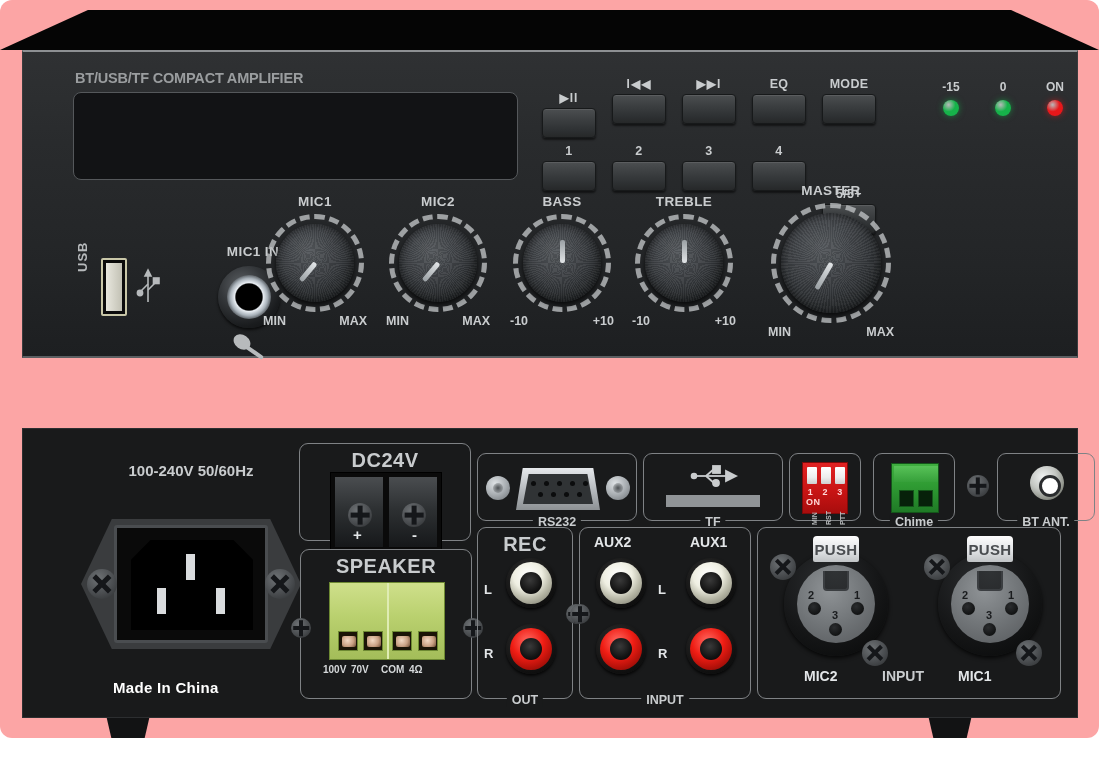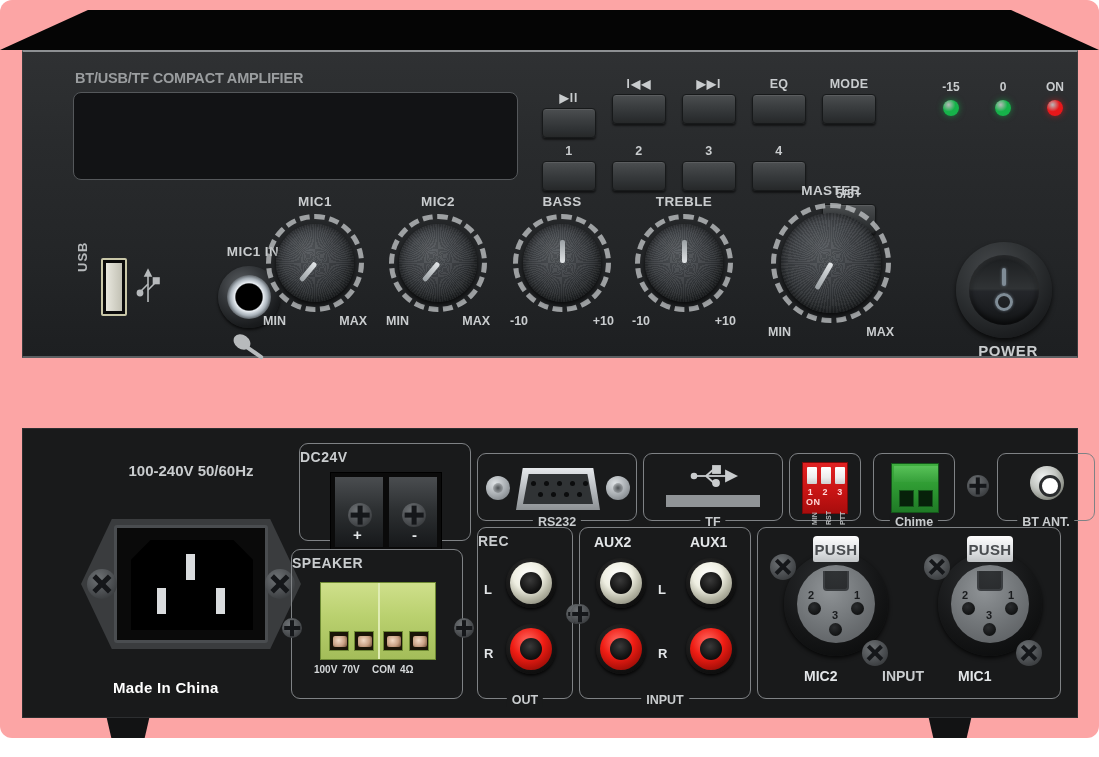--- a/index.html
+++ b/index.html
@@ -186,22 +186,22 @@
     position: absolute;
     border: 1px solid #7f8285;
     border-radius: 9px;
   }
   .rbox-caption {
     position: absolute; bottom: -9px; left: 50%; transform: translateX(-50%);
     background: #191a1b; padding: 0 5px;
     color: #c9ccce; font-size: 12.5px; font-weight: bold; white-space: nowrap;
   }
   .rbox-title {
-    position: absolute; top: 5px; width: 100%; text-align: left;
-    color: #c9ccce; font-size: 14px; font-weight: bold; letter-spacing: .5px;
+    position: absolute; top: 5px; width: 100%; text-align: center;
+    color: #c9ccce; font-size: 20px; font-weight: bold; letter-spacing: .5px;
   }
   .rlabel {
     position: absolute; color: #e3e6e8; font-size: 13px; font-weight: bold;
     white-space: nowrap;
   }
 
   
   #ac-text {
     position: absolute; left: 48px; top: 32px; width: 240px; text-align: center;
     color: #c9ccce; font-size: 15px; font-weight: bold; line-height: 20px;
@@ -560,29 +560,20 @@
         <div class="knob-ring" style="width: 120px; height: 120px; top: 20px;"></div>
         <div class="knob-body" style="width: 100px; height: 100px; left: 10px; top: 30px;">
           <span class="knob-pointer" style="height: 30px; left: calc(50% - 2.5px); top: 50px; transform: rotate(30deg);"></span>
         </div>
         <div class="knob-scale" style="width: 126px; left: -3px; top: 142px;">
           <span>MIN</span>
           <span>MAX</span>
         </div>
       </div>
 
-    <div id="power-group">
-      <div id="power-switch">
-        <div class="rocker">
-          <span class="mark-i"></span>
-          <span class="mark-o"></span>
-        </div>
-      </div>
-      <div id="power-label">POWER</div>
-    </div>
   </div>
 
   <div id="rear-panel">
 
     <div id="ac-text">
       <div>100-240V  50/60Hz</div>
     </div>
     <div id="ac-inlet">
       <div class="flange"></div>
       <div class="body">
@@ -604,21 +595,21 @@
           <span class="screw-x screw-plus" style="left:13px;top:26px;width:24px;height:24px"></span>
         </div>
         <div class="half" style="left:57px">
           <span class="screw-x screw-plus" style="left:13px;top:26px;width:24px;height:24px"></span>
         </div>
       </div>
       <span class="dc-sign" style="left:53px">+</span>
       <span class="dc-sign" style="left:112px">-</span>
     </div>
 
-    <div class="rbox" id="spk-box" style="left:268px;top:120px;width:172px;height:150px">
+    <div class="rbox" id="spk-box" style="left:277px;top:120px;width:172px;height:150px">
       <div class="rbox-title">SPEAKER</div>
       <div id="spk-term">
         <div class="divider"></div>
         <span class="spk-hole" style="left:8px"></span>
         <span class="spk-hole" style="left:33px"></span>
         <span class="spk-hole" style="left:62px"></span>
         <span class="spk-hole" style="left:88px"></span>
       </div>
       <span class="screw-x screw-plus" style="left:-10px;top:68px;width:20px;height:20px"></span>
       <span class="screw-x screw-plus" style="left:162px;top:68px;width:20px;height:20px"></span>

